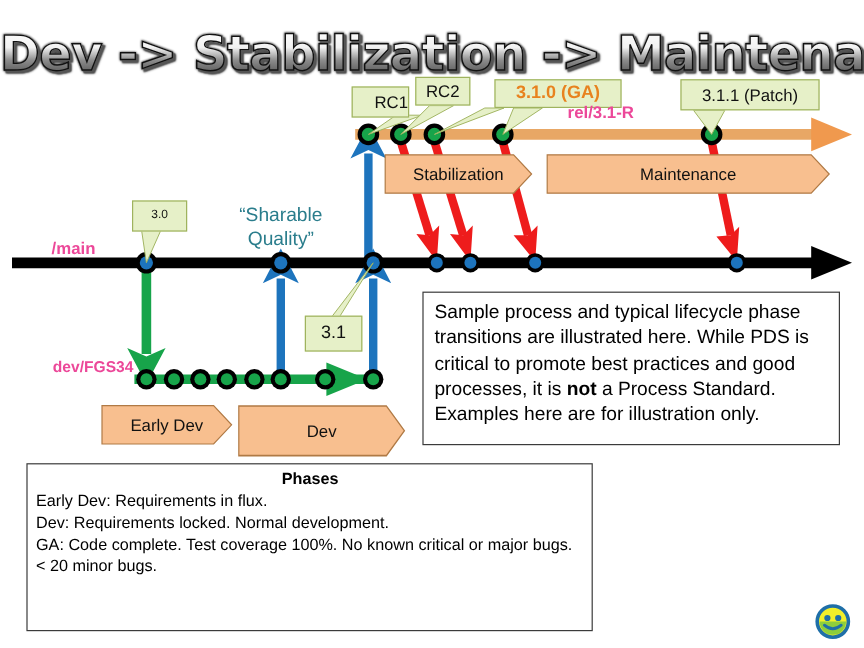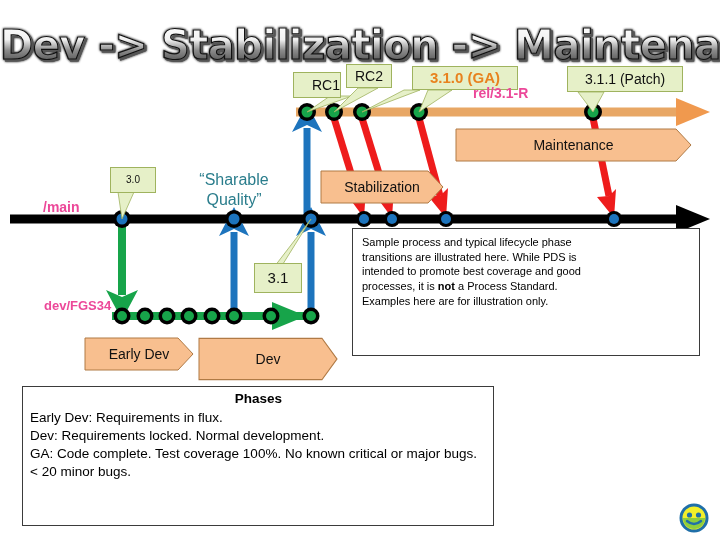--- a/index.html
+++ b/index.html
@@ -225,21 +225,21 @@
   </div>
 
   <div class="callout" id="c-v30" style="left:110px;top:167px;width:46px;height:26px;font-size:10px;">
     <span>3.0</span>
   </div>
 
   <div class="callout" id="c-v31" style="left:254px;top:263px;width:48px;height:30px;font-size:15px;">
     <span>3.1</span>
   </div>
 
-  <div class="chev" id="ch-stab" style="left:320px;top:128px;width:124px;height:34px;font-size:14px;margin-top:42px;">
+  <div class="chev" id="ch-stab" style="left:320px;top:128px;width:124px;height:34px;font-size:14px;">
     <svg class="chev-bg" viewBox="0 0 124 34" preserveAspectRatio="none">
       <path d="M1,1 L108,1 L123,17 L108,33 L1,33 Z" fill="#f8bf8f" stroke="#b07a45" stroke-width="1"></path>
     </svg>
     <span class="chev-lbl">Stabilization</span>
   </div>
 
   <div class="chev" id="ch-maint" style="left:455px;top:128px;width:237px;height:34px;font-size:14px;">
     <svg class="chev-bg" viewBox="0 0 237 34" preserveAspectRatio="none">
       <path d="M1,1 L221,1 L236,17 L221,33 L1,33 Z" fill="#f8bf8f" stroke="#b07a45" stroke-width="1"></path>
     </svg>
@@ -264,24 +264,24 @@
 
   <div class="lbl" id="lbl-dev" style="left:44px;top:298px;font-size:13px;">dev/FGS34</div>
 
   <div class="lbl" id="lbl-rel" style="left:473px;top:85px;font-size:14px;">rel/3.1-R</div>
 
   <div class="sq" style="left:179px;top:170px;width:110px;font-size:16px;">
     <div>“Sharable</div>
     <div>Quality”</div>
   </div>
 
-  <div class="notebox" id="note-sample" style="left:352px;top:228px;width:348px;height:128px;font-size:11px;">
+  <div class="notebox" id="note-sample" style="left:352px;top:243px;width:348px;height:128px;font-size:16px;">
     <div>Sample process and typical lifecycle phase</div>
     <div>transitions are illustrated here.  While PDS is</div>
-    <div>intended to promote best coverage and good</div>
+    <div>critical to promote best practices and good</div>
     <div><span>processes, it is </span><span class="bold">not</span><span> a Process Standard.</span></div>
     <div>Examples here are for illustration only.</div>
   </div>
 
   <div class="notebox" id="note-phases" style="left:22px;top:386px;width:472px;height:140px;font-size:13.5px;">
     <div class="ph-title">Phases</div>
     <div class="ph-line">Early Dev:  Requirements in flux.</div>
     <div class="ph-line">Dev: Requirements locked.  Normal development.</div>
     <div class="ph-line">GA:  Code complete.  Test coverage 100%. No known critical or major bugs.  &lt; 20 minor bugs.</div>
   </div>

